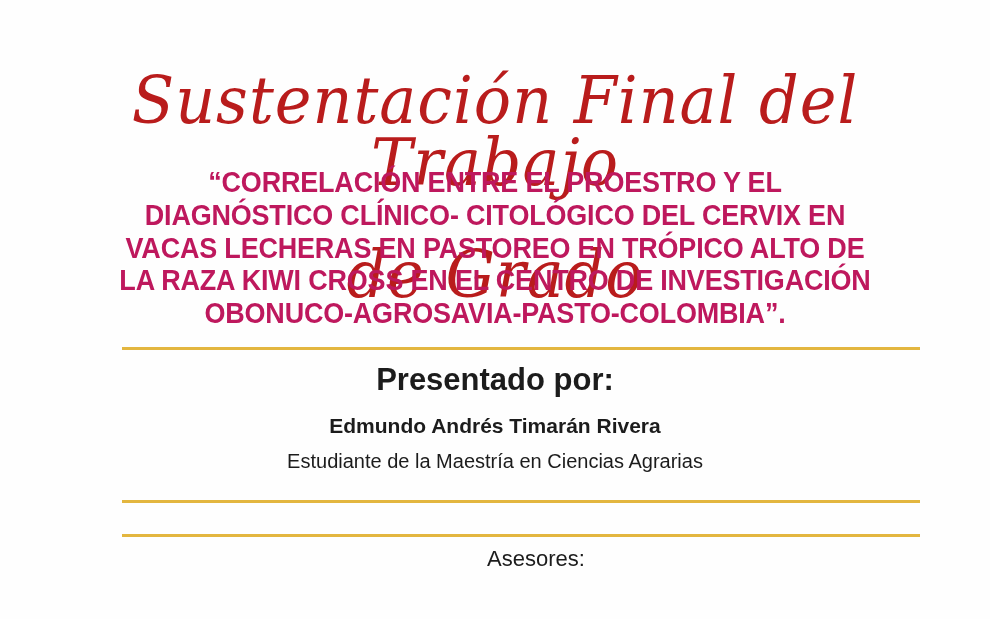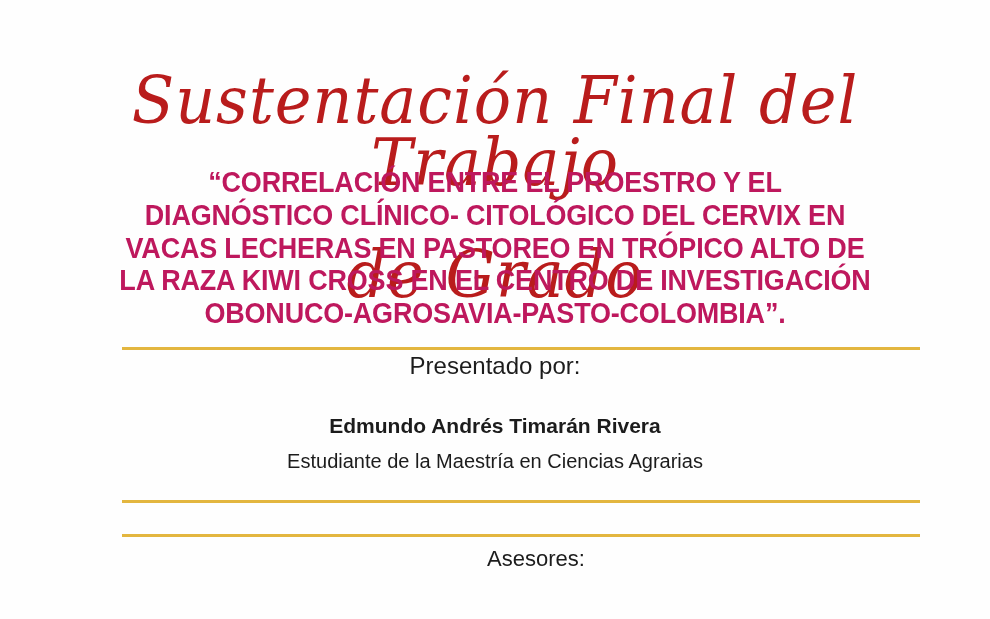--- a/index.html
+++ b/index.html
@@ -84,23 +84,23 @@
   
   .txt-center {
     position: absolute;
     left: 0;
     width: 990px;
     text-align: center;
     color: #1c1c1c;
     font-family: "Liberation Sans", sans-serif;
   }
   .presentado-label {
-    top: 352px;
-    font-size: 24px;
-    font-weight: 400;
+    top: 362px;
+    font-size: 31px;
+    font-weight: 700;
   }
   .presenter-name {
     top: 414px;
     font-size: 21px;
     font-weight: 700;
   }
   .presenter-role {
     top: 450px;
     font-size: 20px;
     font-weight: 400;

